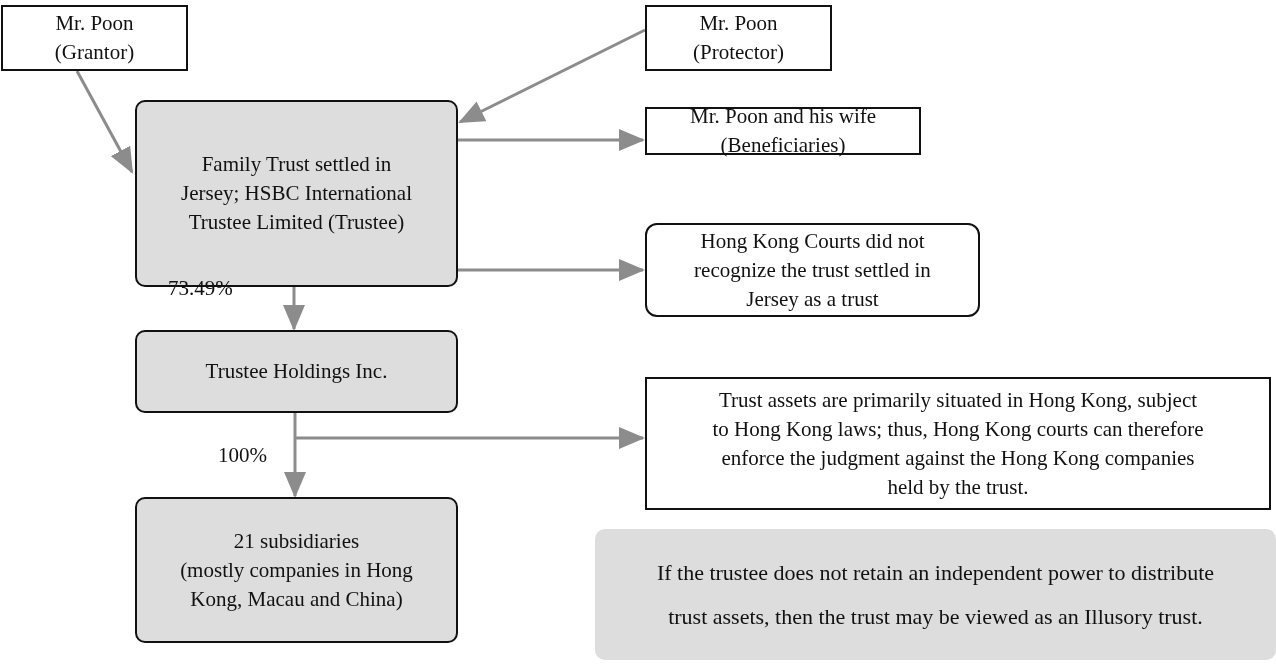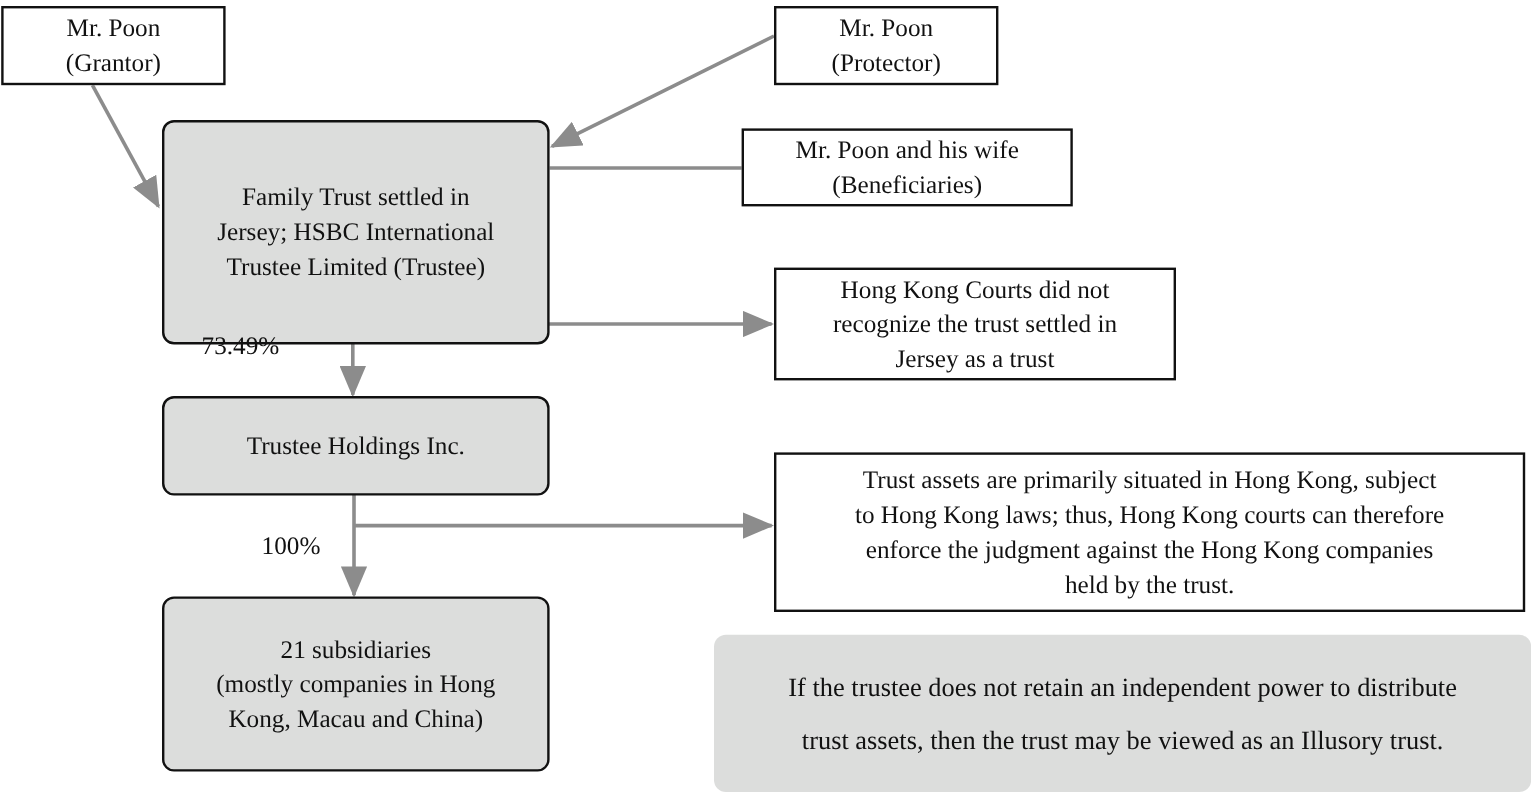--- a/index.html
+++ b/index.html
@@ -44,26 +44,26 @@
   <span class="txt">Mr. Poon
 (Protector)</span>
 </div>
 
 <div class="node rounded" style="left:135px; top:100px; width:323px; height:187px;">
   <span class="txt">Family Trust settled in
 Jersey; HSBC International
 Trustee Limited (Trustee)</span>
 </div>
 
-<div class="node plain" style="left:618px; top:107px; width:276px; height:65px;">
+<div class="node plain" style="left:645px; top:107px; width:276px; height:48px;">
   <span class="txt">Mr. Poon and his wife
 (Beneficiaries)</span>
 </div>
 
-<div class="node plain" style="left:645px; top:223px; width:335px; height:94px;">
+<div class="node plain" style="left:645px; top:223px; width:335px; height:94px;border-radius:12px;">
   <span class="txt">Hong Kong Courts did not
 recognize the trust settled in
 Jersey as a trust</span>
 </div>
 
 <div class="label" style="left:168px; top:276px;">73.49%</div>
 
 <div class="node rounded" style="left:135px; top:330px; width:323px; height:83px;">
   <span class="txt">Trustee Holdings Inc.</span>
 </div>

